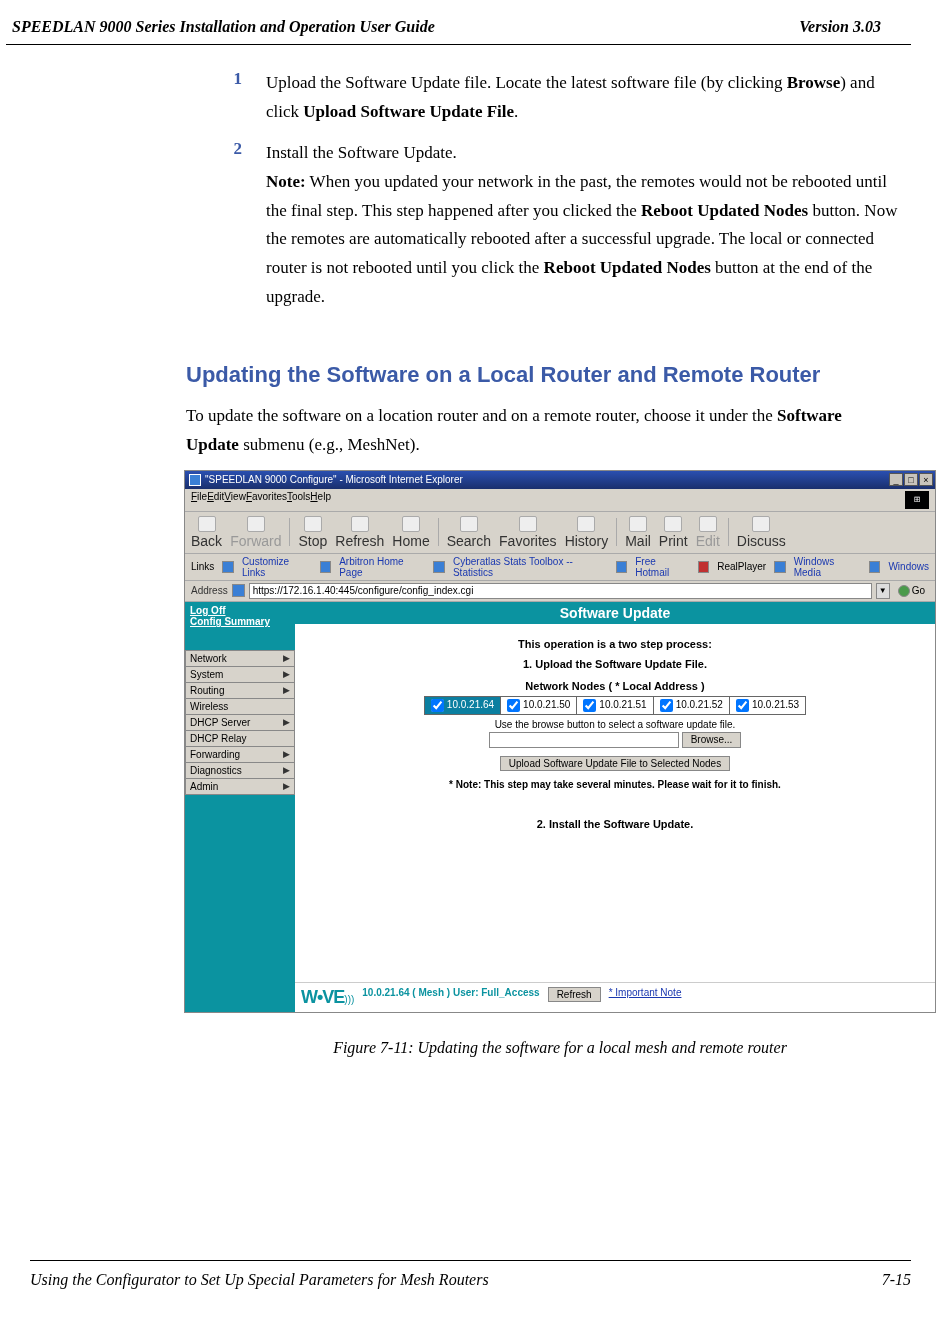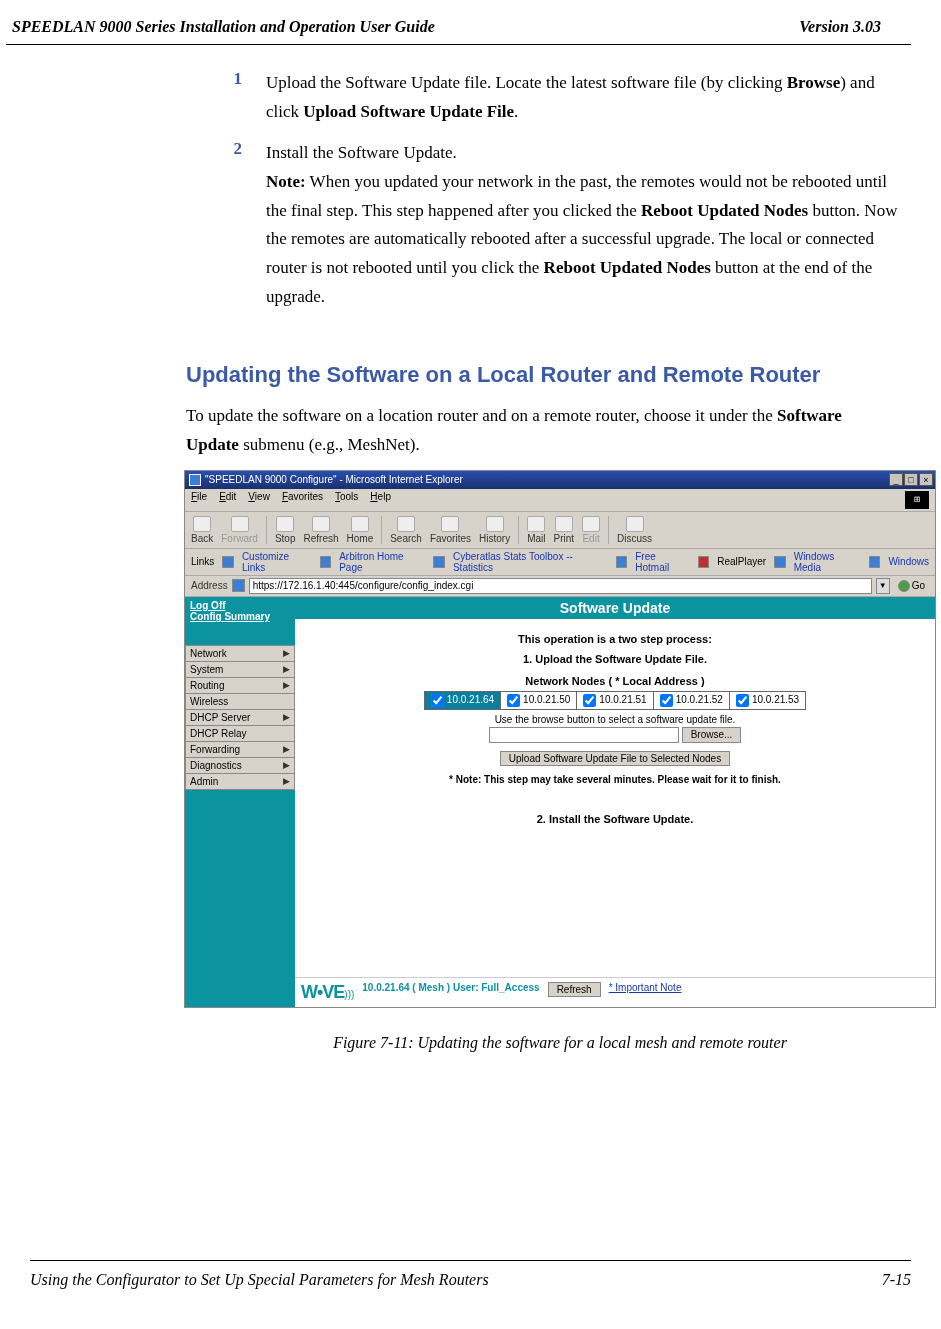--- a/index.html
+++ b/index.html
@@ -59,36 +59,35 @@
     height: 18px;
     padding: 0 2px 0 4px;
     font-size: 10px;
   }
   .titlebar-left { display: flex; align-items: center; gap: 4px; }
   .titlebar-left .eicon { width: 12px; height: 12px; background: #3a7fd5; border: 1px solid #fff; }
   .titlebar-btns { display: flex; gap: 1px; }
   .titlebar-btns span { width: 14px; height: 13px; background: #c8c4bc; border: 1px solid #555; font-size: 9px; display:flex; align-items:center; justify-content:center; color:#000; font-family: Arial; }
   .menubar {
     display: flex;
-    gap: 12px;
     padding: 2px 6px;
     font-size: 10px;
     background: #d7d3cb;
     border-bottom: 1px solid #aaa;
   }
   .menubar span:first-letter { text-decoration: underline; }
   .winlogo { margin-left:auto; width: 24px; height: 18px; background: #000; display:flex; align-items:center; justify-content:center; color:#fff; font-size:8px; }
   .toolbar {
     display: flex;
     align-items: center;
     gap: 8px;
     padding: 4px 6px;
     border-bottom: 1px solid #aaa;
     background: #d7d3cb;
-    font-size: 10px;
+    font-size: 14px;
     text-align: right;
   }
   .toolbtn { display:flex; flex-direction:column; align-items:center; gap:1px; color:#333; }
   .toolbtn.disabled { color:#999; }
   .toolbtn .ticon { width: 18px; height: 16px; border: 1px solid #aaa; background:#eee; border-radius:2px;}
   .toolbar .divider { width:1px; height:28px; background:#aaa; }
   .linksbar {
     display: flex; align-items: center; gap: 8px;
     padding: 2px 6px; font-size: 10px;
     border-bottom: 1px solid #aaa; background: #d7d3cb;

